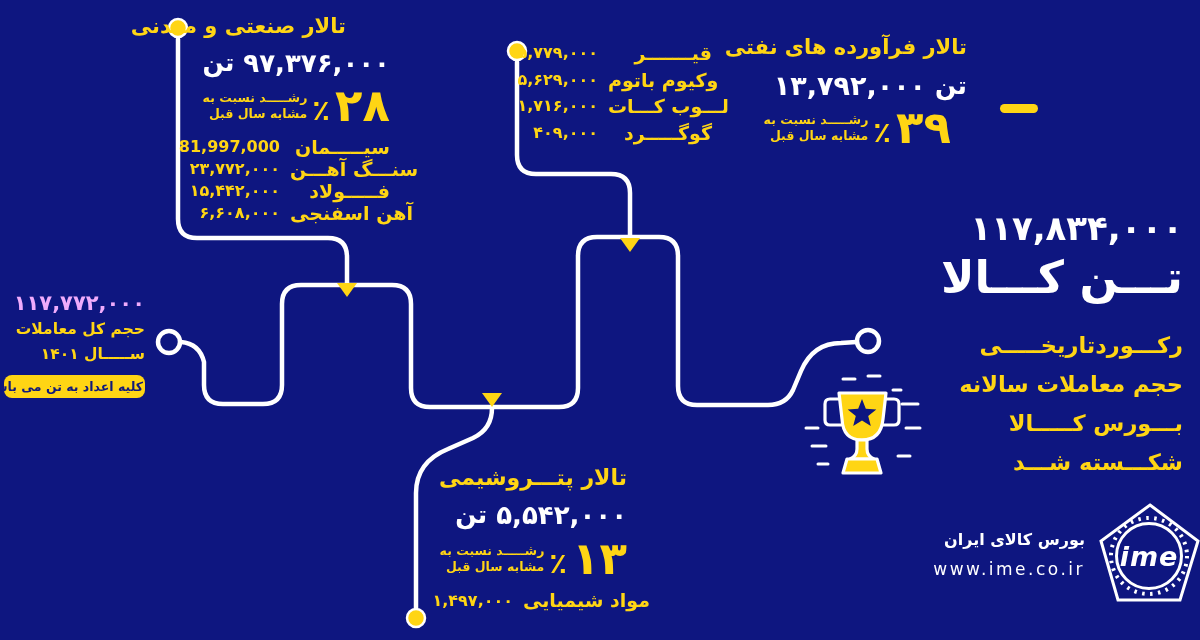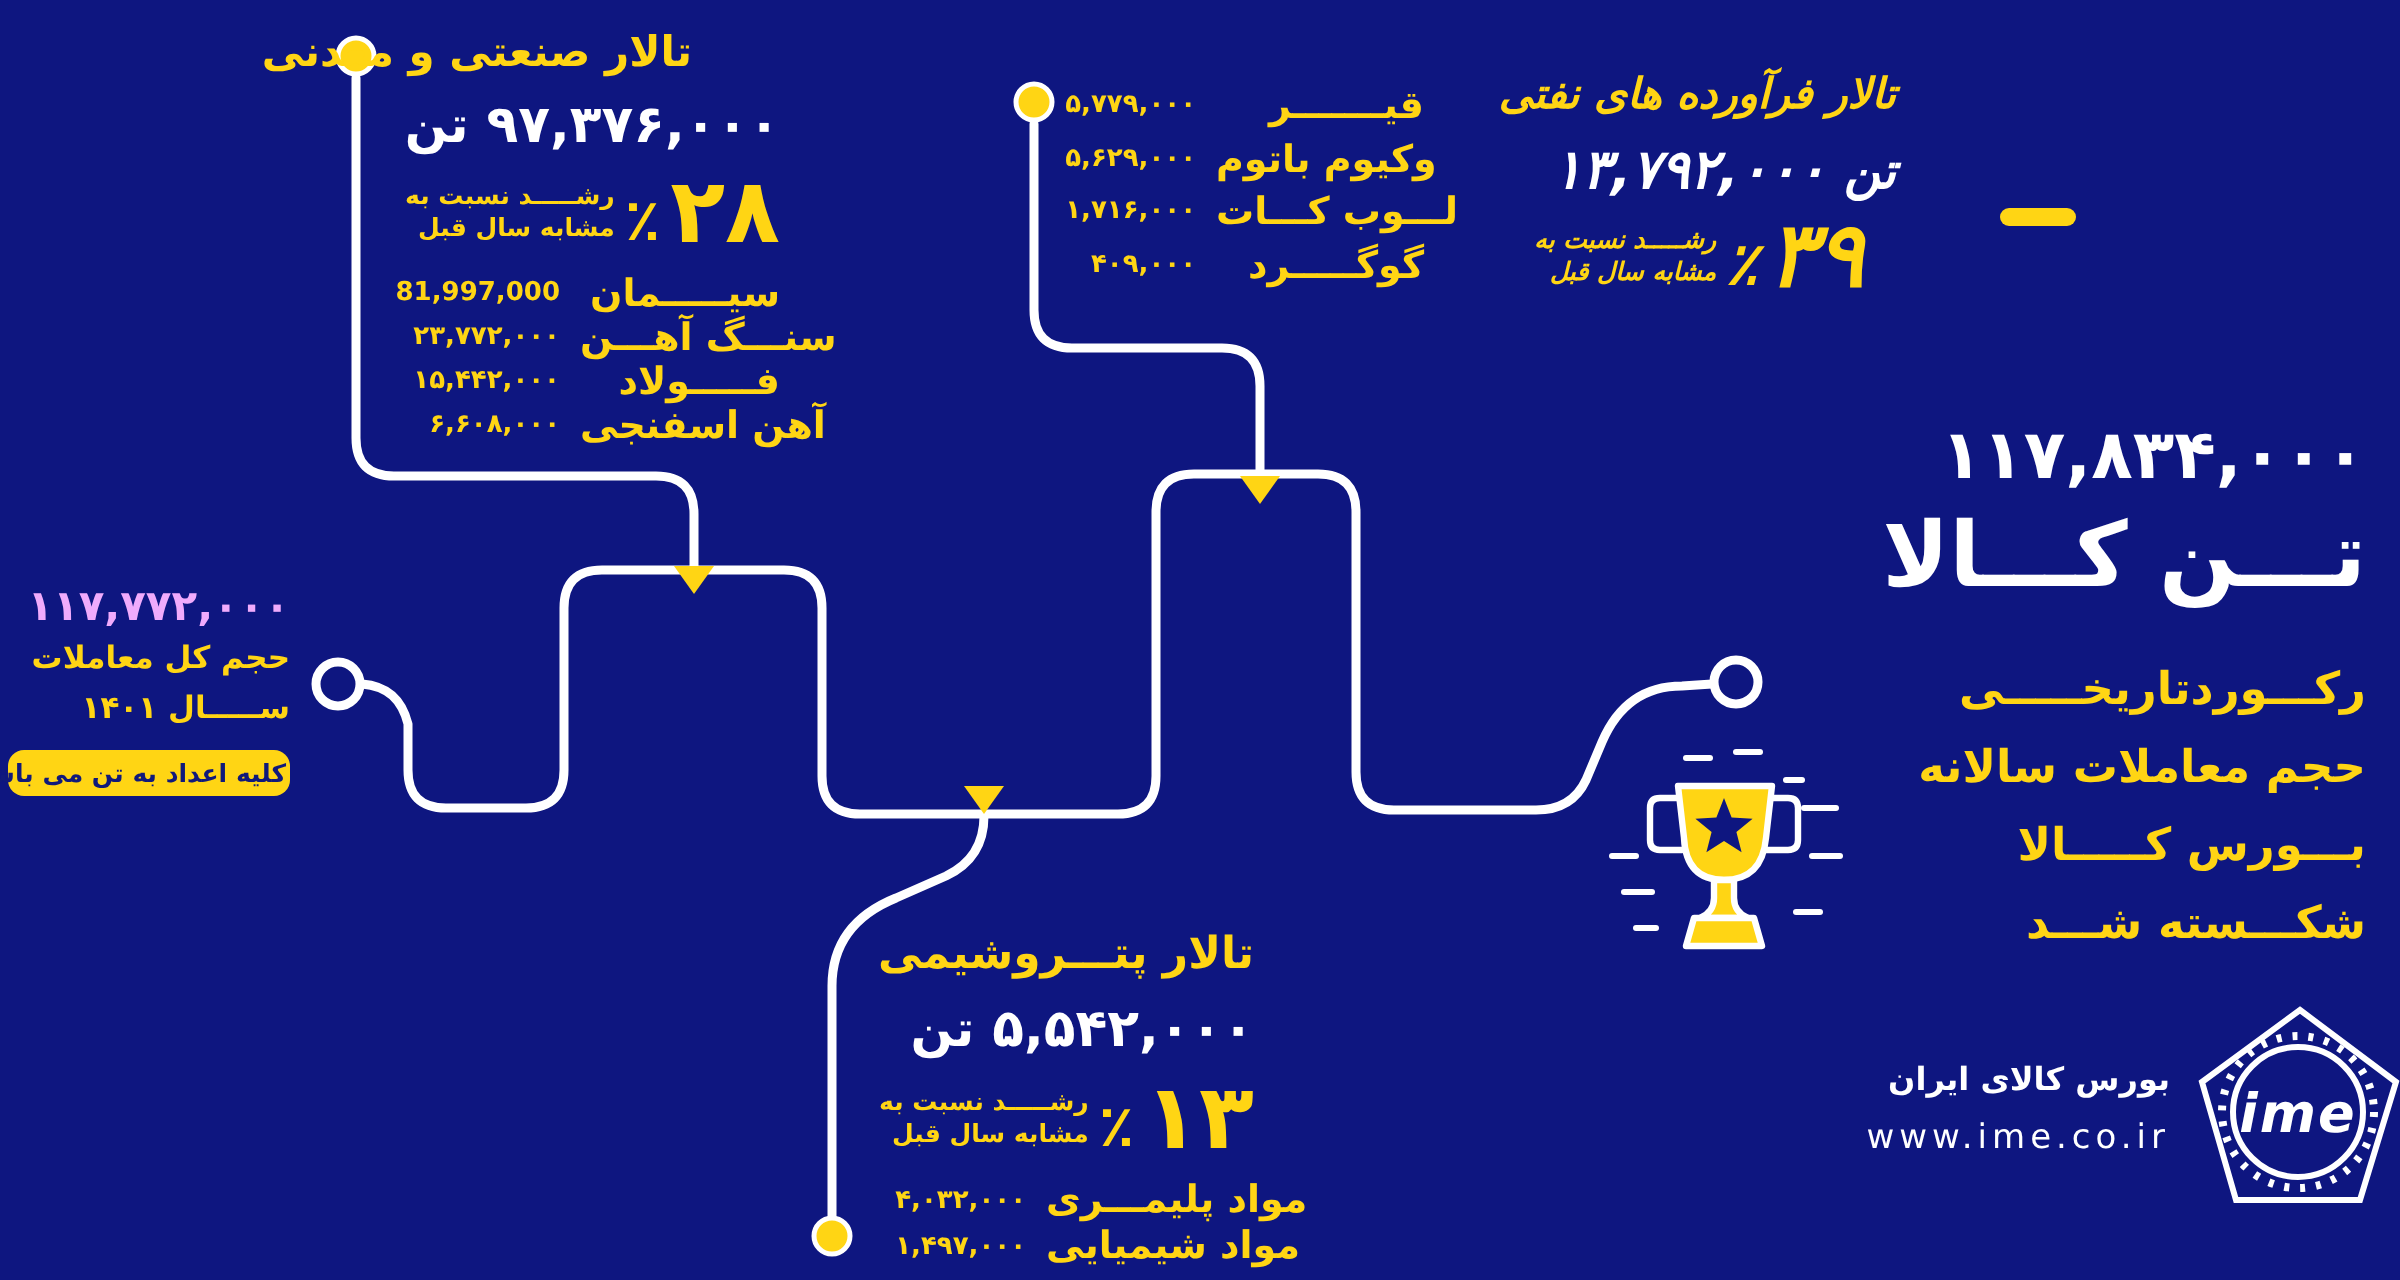--- a/index.html
+++ b/index.html
@@ -23,36 +23,36 @@
   .hall-title{font-size:21px;font-weight:bold;color:var(--c-yellow);line-height:27px;text-align:right;white-space:nowrap;}
   .numrow{display:flex;justify-content:flex-end;align-items:center;gap:9px;direction:ltr;white-space:nowrap;}
   .num-big{font-size:26px;font-weight:bold;color:#fff;line-height:34px;}
   .unit{font-size:25px;font-weight:bold;color:#fff;line-height:34px;}
   .pctrow{display:flex;justify-content:flex-end;align-items:center;gap:5px;direction:ltr;white-space:nowrap;}
   .gnote{font-size:12.5px;line-height:16px;font-weight:bold;color:var(--c-yellow);text-align:right;}
   .pct-sign{font-size:29px;font-weight:bold;color:var(--c-yellow);line-height:1;margin-top:10px;}
   .pct-num{font-size:45px;font-weight:bold;color:var(--c-yellow);line-height:1;}
   .items{margin-top:8px;}
   .irow{display:flex;justify-content:flex-end;align-items:center;gap:10px;direction:ltr;color:var(--c-yellow);font-weight:bold;white-space:nowrap;}
-  .irow .val{text-align:right;font-size:13px;}
+  .irow .val{text-align:right;font-size:16px;}
   .irow .name{text-align:right;font-size:19px;}
 
   
   .sec-ind{right:810px;top:13px;width:260px;}
   .sec-ind .hall-title{margin-right:44px;}
   .sec-ind .numrow{margin-top:6px;}
   .sec-ind .pctrow{margin-top:3px;}
   .sec-ind .irow{line-height:22px;}
   .sec-ind .irow .name{width:100px;}
 
   .oil-items{right:488px;top:40px;}
   .oil-items .irow{line-height:26.5px;}
   .oil-items .irow .name{width:104px;}
 
-  .sec-oil{right:252px;top:34px;width:300px;font-style:italic;}
+  .sec-oil{right:233px;top:34px;width:300px;}
   .sec-oil .numrow{margin-top:8px;}
   .sec-oil .num-big{font-size:27px;}
   .sec-oil .pctrow{margin-top:2px;margin-right:16px;}
 
   .sec-petro{right:573px;top:464px;width:220px;}
   .sec-petro .hall-title{font-size:22px;}
   .sec-petro .numrow{margin-top:7px;}
   .sec-petro .pctrow{margin-top:4px;}
   .sec-petro .irow{line-height:23px;}
   .sec-petro .irow .name{width:104px;}
@@ -230,24 +230,20 @@
     <div class="pctrow">
       <span class="gnote">
         <span>رشـــــد نسبت به</span><br>
         <span>مشابه سال قبل</span>
       </span>
       <span class="pct-sign">٪</span>
       <span class="pct-num">۱۳</span>
     </div>
     <div class="items">
       <div class="irow">
-        <span class="val">۴,۰۳۲,۰۰۰</span>
-        <span class="name">مواد پلیمـــری</span>
-      </div>
-      <div class="irow">
         <span class="val">۱,۴۹۷,۰۰۰</span>
         <span class="name">مواد شیمیایی</span>
       </div>
     </div>
   </section>
 
   <section class="txt prev rtl">
     <div class="total nowrap">۱۱۷,۷۷۲,۰۰۰</div>
     <div class="lbl">حجم کل معاملات</div>
     <div class="lbl">ســـــال ۱۴۰۱</div>

